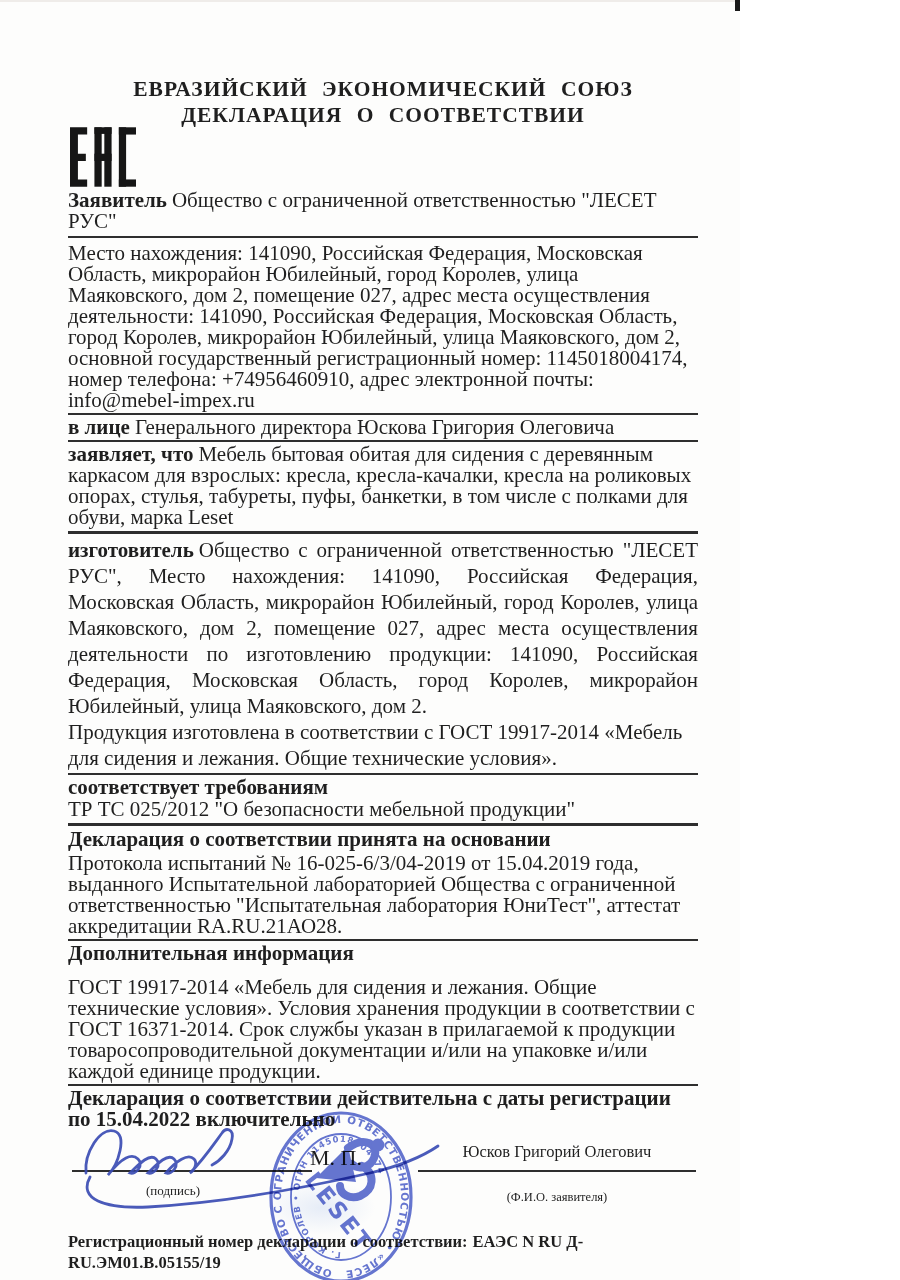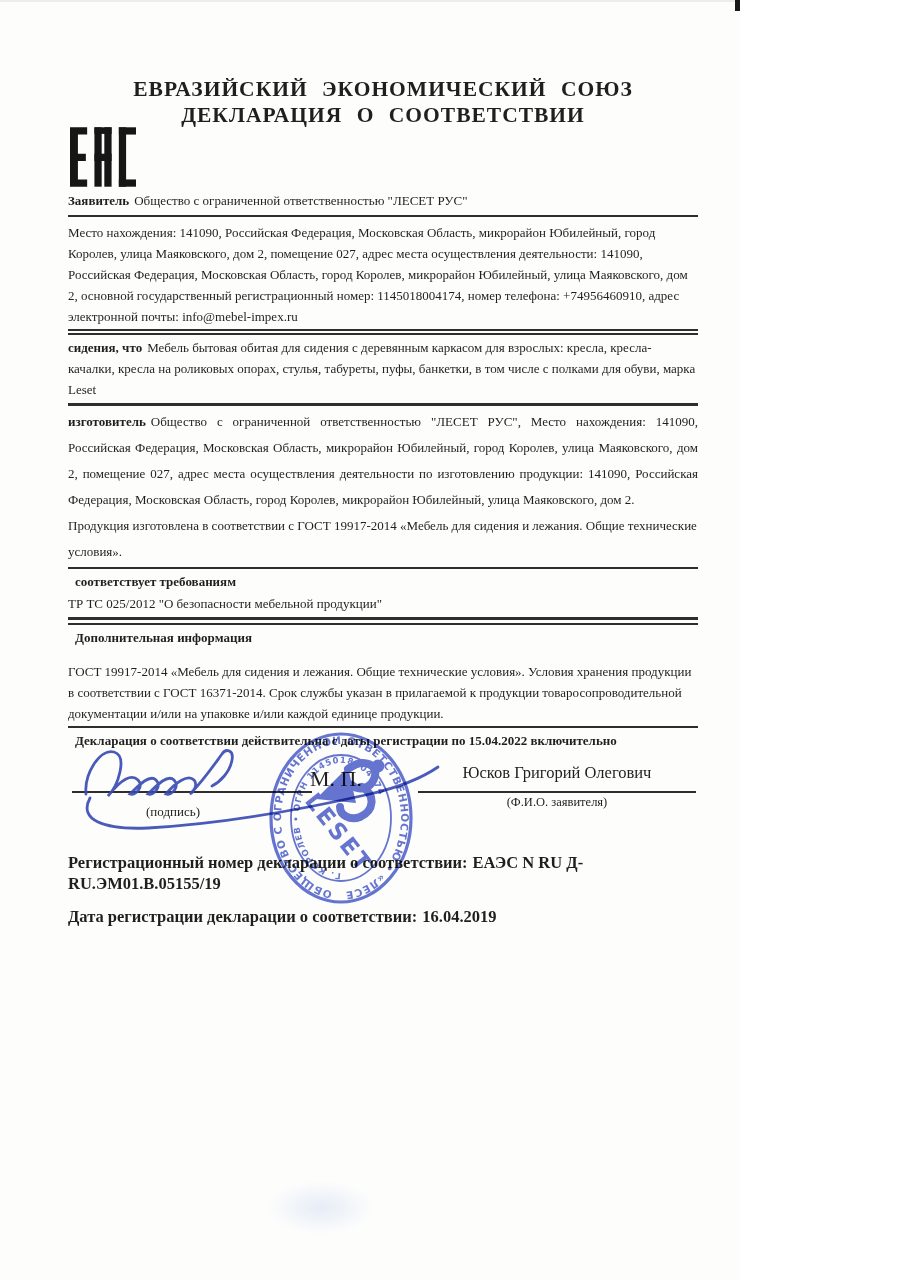--- a/index.html
+++ b/index.html
@@ -7,43 +7,43 @@
     position:relative;width:740px;height:1280px;background:#fdfdfc;overflow:hidden;
     font-family:"Liberation Serif","DejaVu Serif",serif;color:#1f1f1f;
   }
   .scan-edge-top{position:absolute;top:0;left:0;right:0;height:2px;background:#efece9;}
   .corner-mark{position:absolute;top:0;right:0;width:5px;height:11px;background:#1a1a1a;}
   .smudge{position:absolute;left:266px;top:1180px;width:110px;height:55px;
     background:radial-gradient(ellipse at center, rgba(110,150,220,0.16), rgba(110,150,220,0) 70%);}
   .content{position:absolute;left:68px;right:42px;top:0;}
   .title-block{margin-top:76px;text-align:center;}
   .title-line{font-weight:bold;font-size:21.5px;line-height:26px;letter-spacing:1px;word-spacing:8px;}
-  p{margin:0;font-size:13px;line-height:21px;}
-  .b{font-weight:bold;margin-left:7px;}
+  p{margin:0;font-size:21px;line-height:21px;}
+  .b{font-weight:bold;}
   .lbl{font-weight:bold;margin-right:5px;}
   .rule{border:none;border-top:2px solid #2e2e2e;margin:3px 0 3px 0;}
   .rule.t1{margin-top:4px;margin-bottom:5px;}
   .rule.thin{margin:2px 0 2px 0;}
   .rule.thick{border-top-width:3px;margin:3px 0 3px 0;}
   .applicant{margin-top:62px;}
   .tight{line-height:26px;}
   .just{text-align:justify;}
   .meets-value{margin-top:1px;}
   .pre-basis{margin-top:5px;margin-bottom:4px;}
   .basis-text{margin-top:3px;}
   .addl-text{margin-top:13px;}
   .eac-logo{position:absolute;left:70px;top:127px;width:66px;height:60px;}
   
   .sig-area{position:relative;height:92px;margin-top:1px;}
   .sign-line{position:absolute;left:4px;top:39px;width:240px;border-top:2px solid #2e2e2e;}
   .sign-caption{position:absolute;left:78px;top:52px;font-size:13px;}
   .mp{position:absolute;left:242px;top:14px;font-size:22px;}
   .name-line{position:absolute;left:350px;right:2px;top:39px;border-top:2px solid #2e2e2e;}
   .name{position:absolute;left:350px;right:2px;top:11px;text-align:center;font-size:16.5px;}
-  .name-caption{position:absolute;left:350px;right:2px;top:43px;text-align:center;font-size:12.5px;}
+  .name-caption{position:absolute;left:350px;right:2px;top:59px;text-align:center;font-size:12.5px;}
   .signature-svg{position:absolute;left:2px;top:-16px;z-index:3;pointer-events:none;}
   .stamp-svg{position:absolute;left:188px;top:-31px;z-index:3;pointer-events:none;mix-blend-mode:multiply;}
   .reg-number{margin-top:8px;font-weight:bold;font-size:16.5px;}
   .reg-date{margin-top:12px;font-weight:bold;font-size:16.5px;}
   .stamp-text{font-family:"DejaVu Sans","Liberation Sans",sans-serif;font-weight:bold;}
 </style>
 </head>
 <body>
 
 <div class="page">
@@ -69,33 +69,36 @@
       <div class="title-line">ЕВРАЗИЙСКИЙ ЭКОНОМИЧЕСКИЙ СОЮЗ</div>
       <div class="title-line">ДЕКЛАРАЦИЯ О СООТВЕТСТВИИ</div>
     </div>
 
     <p class="applicant"><span class="lbl">Заявитель</span><span>Общество с ограниченной ответственностью "ЛЕСЕТ РУС"</span></p>
     <hr class="rule t1">
 
     <p>Место нахождения: 141090, Российская Федерация, Московская Область, микрорайон Юбилейный, город Королев, улица Маяковского, дом 2, помещение 027, адрес места осуществления деятельности: 141090, Российская Федерация, Московская Область, город Королев, микрорайон Юбилейный, улица Маяковского, дом 2, основной государственный регистрационный номер: 1145018004174, номер телефона: +74956460910, адрес электронной почты: info@mebel-impex.ru</p>
     <hr class="rule thin">
 
+    <p><span class="lbl">в лице</span><span>Генерального директора Юскова Григория Олеговича</span></p>
     <hr class="rule thin">
 
-    <p><span class="lbl">сидения, что</span><span>Мебель бытовая обитая для сидения с деревянным каркасом для взрослых: кресла, кресла-качалки, кресла на роликовых опорах, стулья, табуреты, пуфы, банкетки, в том числе с полками для обуви, марка Leset</span></p>
+    <p><span class="lbl">заявляет, что</span><span>Мебель бытовая обитая для сидения с деревянным каркасом для взрослых: кресла, кресла-качалки, кресла на роликовых опорах, стулья, табуреты, пуфы, банкетки, в том числе с полками для обуви, марка Leset</span></p>
     <hr class="rule thick">
 
     <p class="tight just"><span class="lbl">изготовитель</span><span>Общество с ограниченной ответственностью "ЛЕСЕТ РУС", Место нахождения: 141090, Российская Федерация, Московская Область, микрорайон Юбилейный, город Королев, улица Маяковского, дом 2, помещение 027, адрес места осуществления деятельности по изготовлению продукции: 141090, Российская Федерация, Московская Область, город Королев, микрорайон Юбилейный, улица Маяковского, дом 2.</span></p>
     <p class="tight">Продукция изготовлена в соответствии с ГОСТ 19917-2014 «Мебель для сидения и лежания. Общие технические условия».</p>
     <hr class="rule thin">
 
     <p class="b">соответствует требованиям</p>
     <p class="meets-value">ТР ТС 025/2012 "О безопасности мебельной продукции"</p>
     <hr class="rule thick pre-basis">
 
+    <p class="b">Декларация о соответствии принята на основании</p>
+    <p class="basis-text">Протокола испытаний № 16-025-6/3/04-2019 от 15.04.2019 года, выданного Испытательной лабораторией Общества с ограниченной ответственностью "Испытательная лаборатория ЮниТест", аттестат аккредитации RA.RU.21АО28.</p>
     <hr class="rule thin">
 
     <p class="b">Дополнительная информация</p>
     <p class="addl-text">ГОСТ 19917-2014 «Мебель для сидения и лежания. Общие технические условия». Условия хранения продукции в соответствии с ГОСТ 16371-2014. Срок службы указан в прилагаемой к продукции товаросопроводительной документации и/или на упаковке и/или каждой единице продукции.</p>
     <hr class="rule thin">
 
     <p class="b">Декларация о соответствии действительна с даты регистрации по 15.04.2022 включительно</p>
 
     <div class="sig-area">
       <div class="sign-line"></div>

